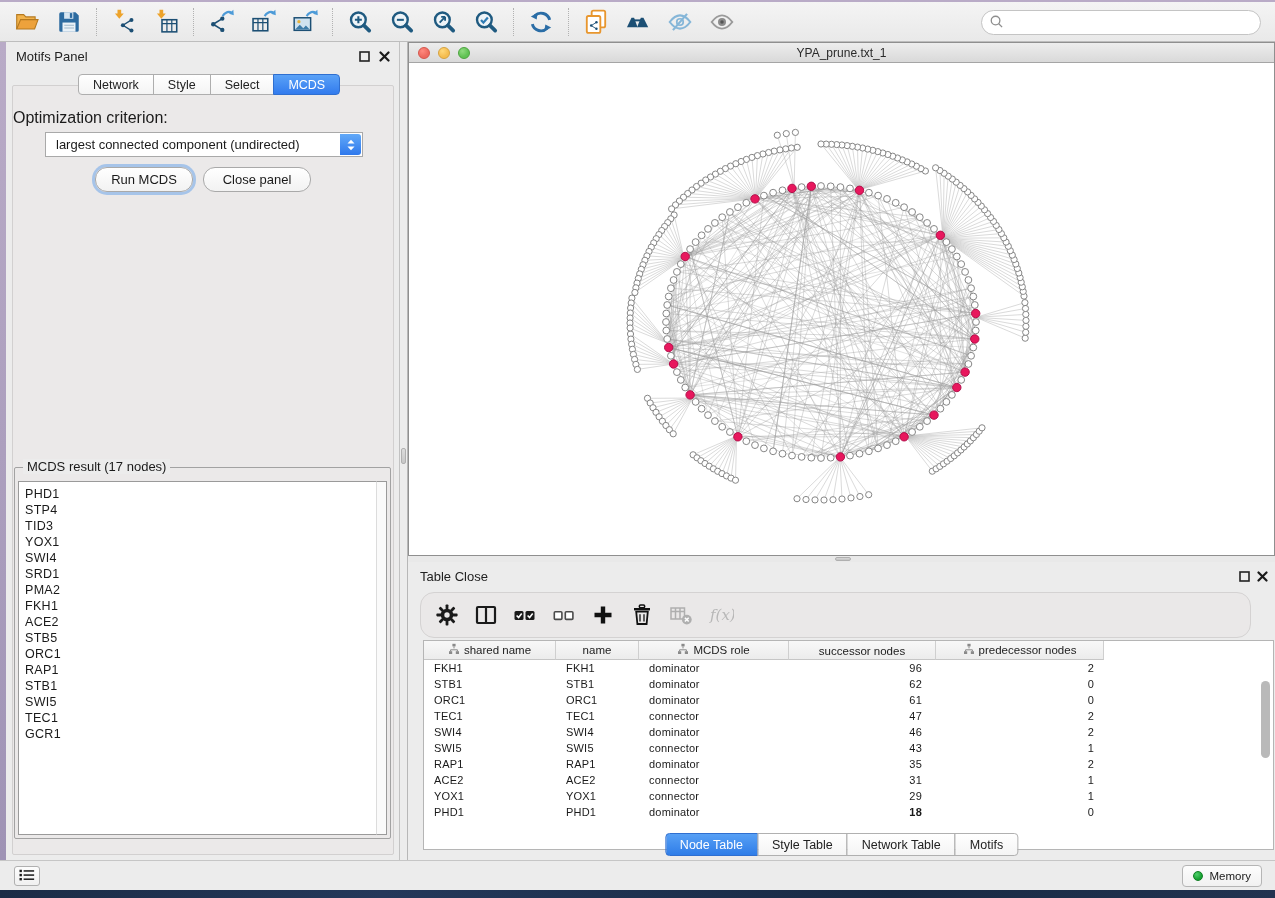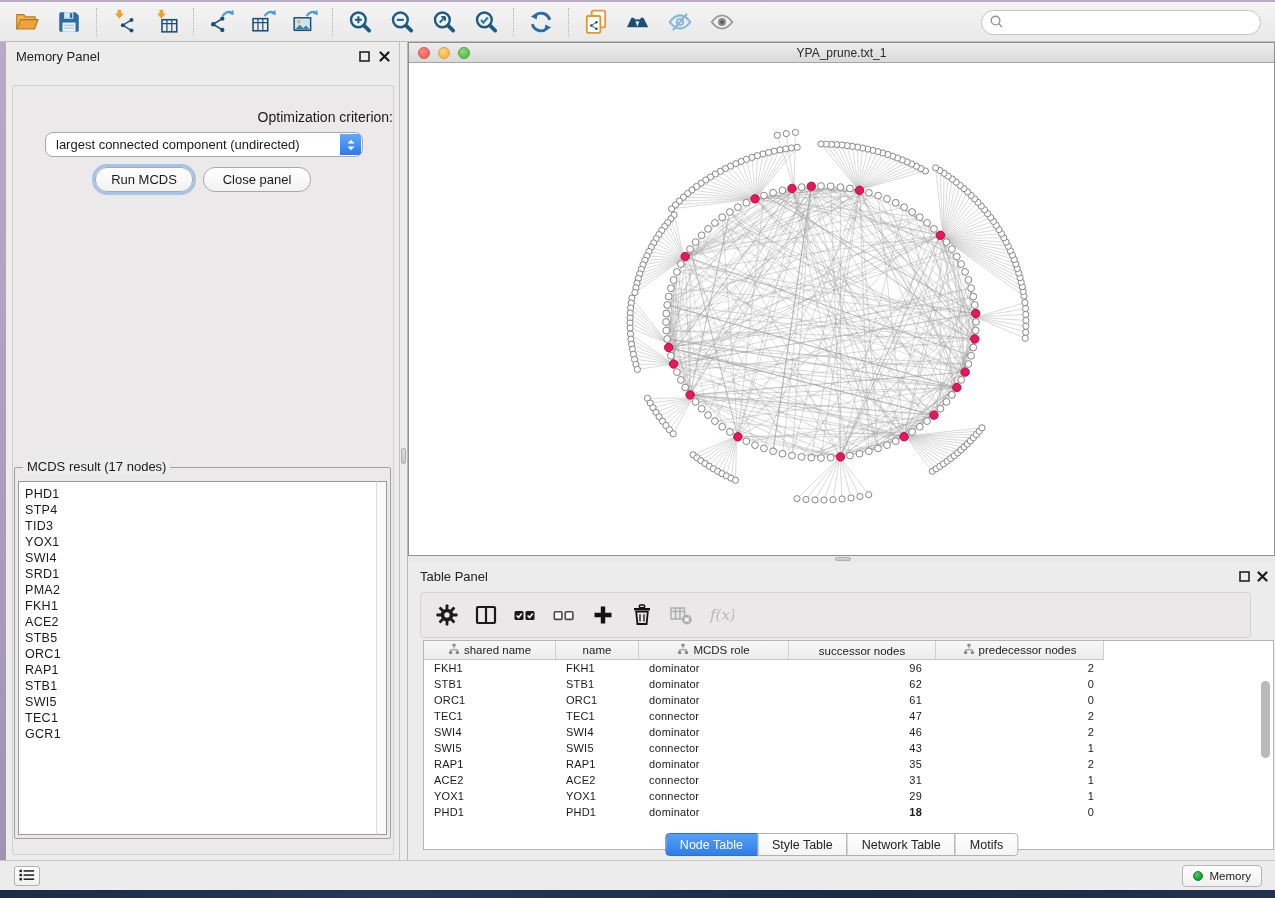--- a/index.html
+++ b/index.html
@@ -22,22 +22,22 @@
   
   #control-panel{left:6px;top:42px;width:394px;height:818px;background:#ececec;border-right:1px solid #c2c2c2}
   .panel-title{font-size:13px;color:#222}
   .win-ctl{width:13px;height:13px;display:flex;align-items:center;justify-content:center}
   #cp-tabs{position:absolute;left:72px;top:32px;display:flex;z-index:3}
   .seg{height:21px;padding:0 14px;display:flex;align-items:center;justify-content:center;font-size:12.5px;background:linear-gradient(#ffffff,#f4f4f4);border:1px solid #aeaeae;margin-left:-1px;color:#222}
   .seg:first-child{border-radius:4px 0 0 4px;margin-left:0}
   .seg:last-child{border-radius:0 4px 4px 0}
   .seg-active{background:linear-gradient(#5aa2f7,#327bee);color:#fff;border-color:#2f6fd0}
   #cp-inner{position:absolute;left:6px;top:43px;width:382px;height:770px;background:#ebe9e9;border:1px solid #d2d0d0;border-radius:2px}
-  #opt-label{position:absolute;left:0;top:23px;width:100%;text-align:right;font-size:14px}
-  #criterion-select{position:absolute;left:32px;top:46px;width:318px;height:25px;background:#fff;border:1px solid #a9a9a9;border-radius:8px;display:flex;align-items:center;padding-left:10px;font-size:13px}
+  #opt-label{position:absolute;left:0;top:23px;width:100%;text-align:left;font-size:16px}
+  #criterion-select{position:absolute;left:32px;top:46px;width:318px;height:25px;background:#fff;border:1px solid #a9a9a9;border-radius:0;display:flex;align-items:center;padding-left:10px;font-size:13px}
   #criterion-stepper{position:absolute;right:1px;top:1px;width:21px;height:21px;border-radius:0 3px 3px 0;background:linear-gradient(#62a9f8,#2e78ec);display:flex;align-items:center;justify-content:center}
   #run-mcds-btn,#close-panel-btn{position:absolute;top:81px;height:25px;background:linear-gradient(#ffffff,#f2f2f2);border:1px solid #a9a9a9;border-radius:12px;font-size:13px;display:flex;align-items:center;justify-content:center}
   #run-mcds-btn{left:82px;width:98px;box-shadow:0 0 0 3px rgba(110,165,233,.55)}
   #close-panel-btn{left:190px;width:108px}
   #mcds-group{position:absolute;left:8px;top:425px;width:377px;height:372px;border:1px solid #a2a2a2;border-radius:2px}
   #mcds-group-title{position:absolute;left:8px;top:-9px;background:#ececec;padding:0 4px;font-size:13px;color:#1a1a1a}
   #mcds-list{position:absolute;left:3px;top:13px;right:3px;bottom:3px;background:#fff;border:1px solid #9a9a9a;overflow:hidden;padding-top:4px}
   #mcds-scroll-lane{position:absolute;right:3px;top:13px;bottom:3px;width:11px;background:#fafafa;border:1px solid #9a9a9a;border-left:1px solid #dcdcdc}
   .mcds-item{height:16px;line-height:16px;padding-left:6px;font-size:12.5px;letter-spacing:.3px}
 
@@ -52,21 +52,21 @@
   #net-titlebar{height:20px;background:linear-gradient(#ededed,#d9d9d9);border-bottom:1px solid #a5a5a5;position:relative;display:flex;align-items:center;justify-content:center}
   .light{position:absolute;top:4px;width:12px;height:12px;border-radius:50%}
   #light-close{left:9px;background:radial-gradient(circle at 35% 30%,#ff8a7f,#ee6a5f 60%);border:1px solid #d5544a}
   #light-min{left:29px;background:radial-gradient(circle at 35% 30%,#ffd87a,#f5bd4f 60%);border:1px solid #d6a13d}
   #light-zoom{left:49px;background:radial-gradient(circle at 35% 30%,#8fdb7f,#61c354 60%);border:1px solid #4aa33c}
   #net-title{font-size:12px;color:#2a2a2a}
   #net-canvas{width:865px;height:492px;display:block;background:#fff}
 
   
   #table-panel{left:408px;top:562px;width:867px;height:298px;background:#ececec}
-  #tp-toolbar{position:absolute;left:12px;top:30px;width:831px;height:46px;background:#eae8e8;border:1px solid #d4d2d2;border-radius:4px;display:flex;align-items:center;padding-left:10px;gap:7px}
+  #tp-toolbar{position:absolute;left:12px;top:30px;width:831px;height:46px;background:#eae8e8;border:1px solid #d4d2d2;border-radius:14px;display:flex;align-items:center;padding-left:10px;gap:7px}
   .tpt-btn{width:32px;height:32px;display:flex;align-items:center;justify-content:center}
   #node-table{position:absolute;left:15px;top:78px;width:851px;height:210px;background:#fff;border:1px solid #b5b5b5;overflow:hidden}
   #tbl-header{display:flex;height:19px}
   .th{display:flex;align-items:center;justify-content:center;gap:4px;background:linear-gradient(#f8f8f8,#ececec);border-right:1px solid #cfcfcf;border-bottom:1px solid #c6c6c6;font-size:11.5px;color:#222;overflow:hidden}
   .tr{display:flex;height:16px}
   .td{font-size:11px;letter-spacing:.2px;display:flex;align-items:center;overflow:hidden}
   .td.left{padding-left:10px;justify-content:flex-start}
   .td.right{justify-content:flex-end}
   #tbl-scrollbar{position:absolute;right:2px;top:22px;width:11px;height:164px}
   #tbl-thumb{position:absolute;left:1px;top:18px;width:9px;height:77px;background:#b9b9b9;border-radius:5px}
@@ -237,30 +237,36 @@
           <circle cx="7" cy="7" r="4.6" fill="none" stroke="#8e8e8e" stroke-width="1.4"></circle>
           <path d="M10.4 10.4L14 14" stroke="#8e8e8e" stroke-width="1.4"></path>
         </svg></span>
     <input id="search-input" placeholder="" style="">
   </div>
 </div>
 
 <div class="abs" id="left-strip"></div>
 
 <div class="abs" id="control-panel">
-  <div class="abs panel-title" style="left:10px;top:7px">Memory Panel</div>
+  <div class="abs panel-title" style="left:10px;top:7px">Motifs Panel</div>
   <div class="abs win-ctl" style="left:352px;top:8px">
       <svg width="11" height="11" viewBox="0 0 11 11">
         <rect x="1" y="1" width="9" height="9" fill="none" stroke="#222" stroke-width="1.6"></rect>
       </svg>
     </div>
   <div class="abs win-ctl" style="left:372px;top:8px">
       <svg width="11" height="11" viewBox="0 0 11 11">
         <path d="M1.5 1.5l8 8M9.5 1.5l-8 8" stroke="#1a1a1a" stroke-width="2.2" stroke-linecap="round"></path>
       </svg>
+    </div>
+  <div id="cp-tabs">
+      <div class="seg">Network</div>
+      <div class="seg">Style</div>
+      <div class="seg">Select</div>
+      <div class="seg seg-active">MCDS</div>
     </div>
   <div id="cp-inner">
     <div id="opt-label">Optimization criterion:</div>
     <div id="criterion-select">
       <span>largest connected component (undirected)</span>
       <span id="criterion-stepper">
           <svg width="12" height="16" viewBox="0 0 12 16">
             <path d="M2.5 6.5L6 2.8l3.5 3.7z" fill="#fff"></path>
             <path d="M2.5 9.5L6 13.2l3.5-3.7z" fill="#fff"></path>
           </svg>
@@ -1087,21 +1093,21 @@
         <circle cx="565.8" cy="276.0" r="4.2" fill="#e8175d" stroke="#b40f4b" stroke-width="1"></circle>
       </g>
     </svg>
 </div>
 
 <div class="abs" id="h-splitter">
   <div id="h-grip"></div>
 </div>
 
 <div class="abs" id="table-panel">
-  <div class="abs panel-title" style="left:12px;top:7px">Table Panel</div>
+  <div class="abs panel-title" style="left:12px;top:7px">Table Close</div>
   <div class="abs win-ctl" style="left:830px;top:8px">
       <svg width="11" height="11" viewBox="0 0 11 11">
         <rect x="1" y="1" width="9" height="9" fill="none" stroke="#222" stroke-width="1.6"></rect>
       </svg>
     </div>
   <div class="abs win-ctl" style="left:848px;top:8px">
       <svg width="11" height="11" viewBox="0 0 11 11">
         <path d="M1.5 1.5l8 8M9.5 1.5l-8 8" stroke="#1a1a1a" stroke-width="2.2" stroke-linecap="round"></path>
       </svg>
     </div>

